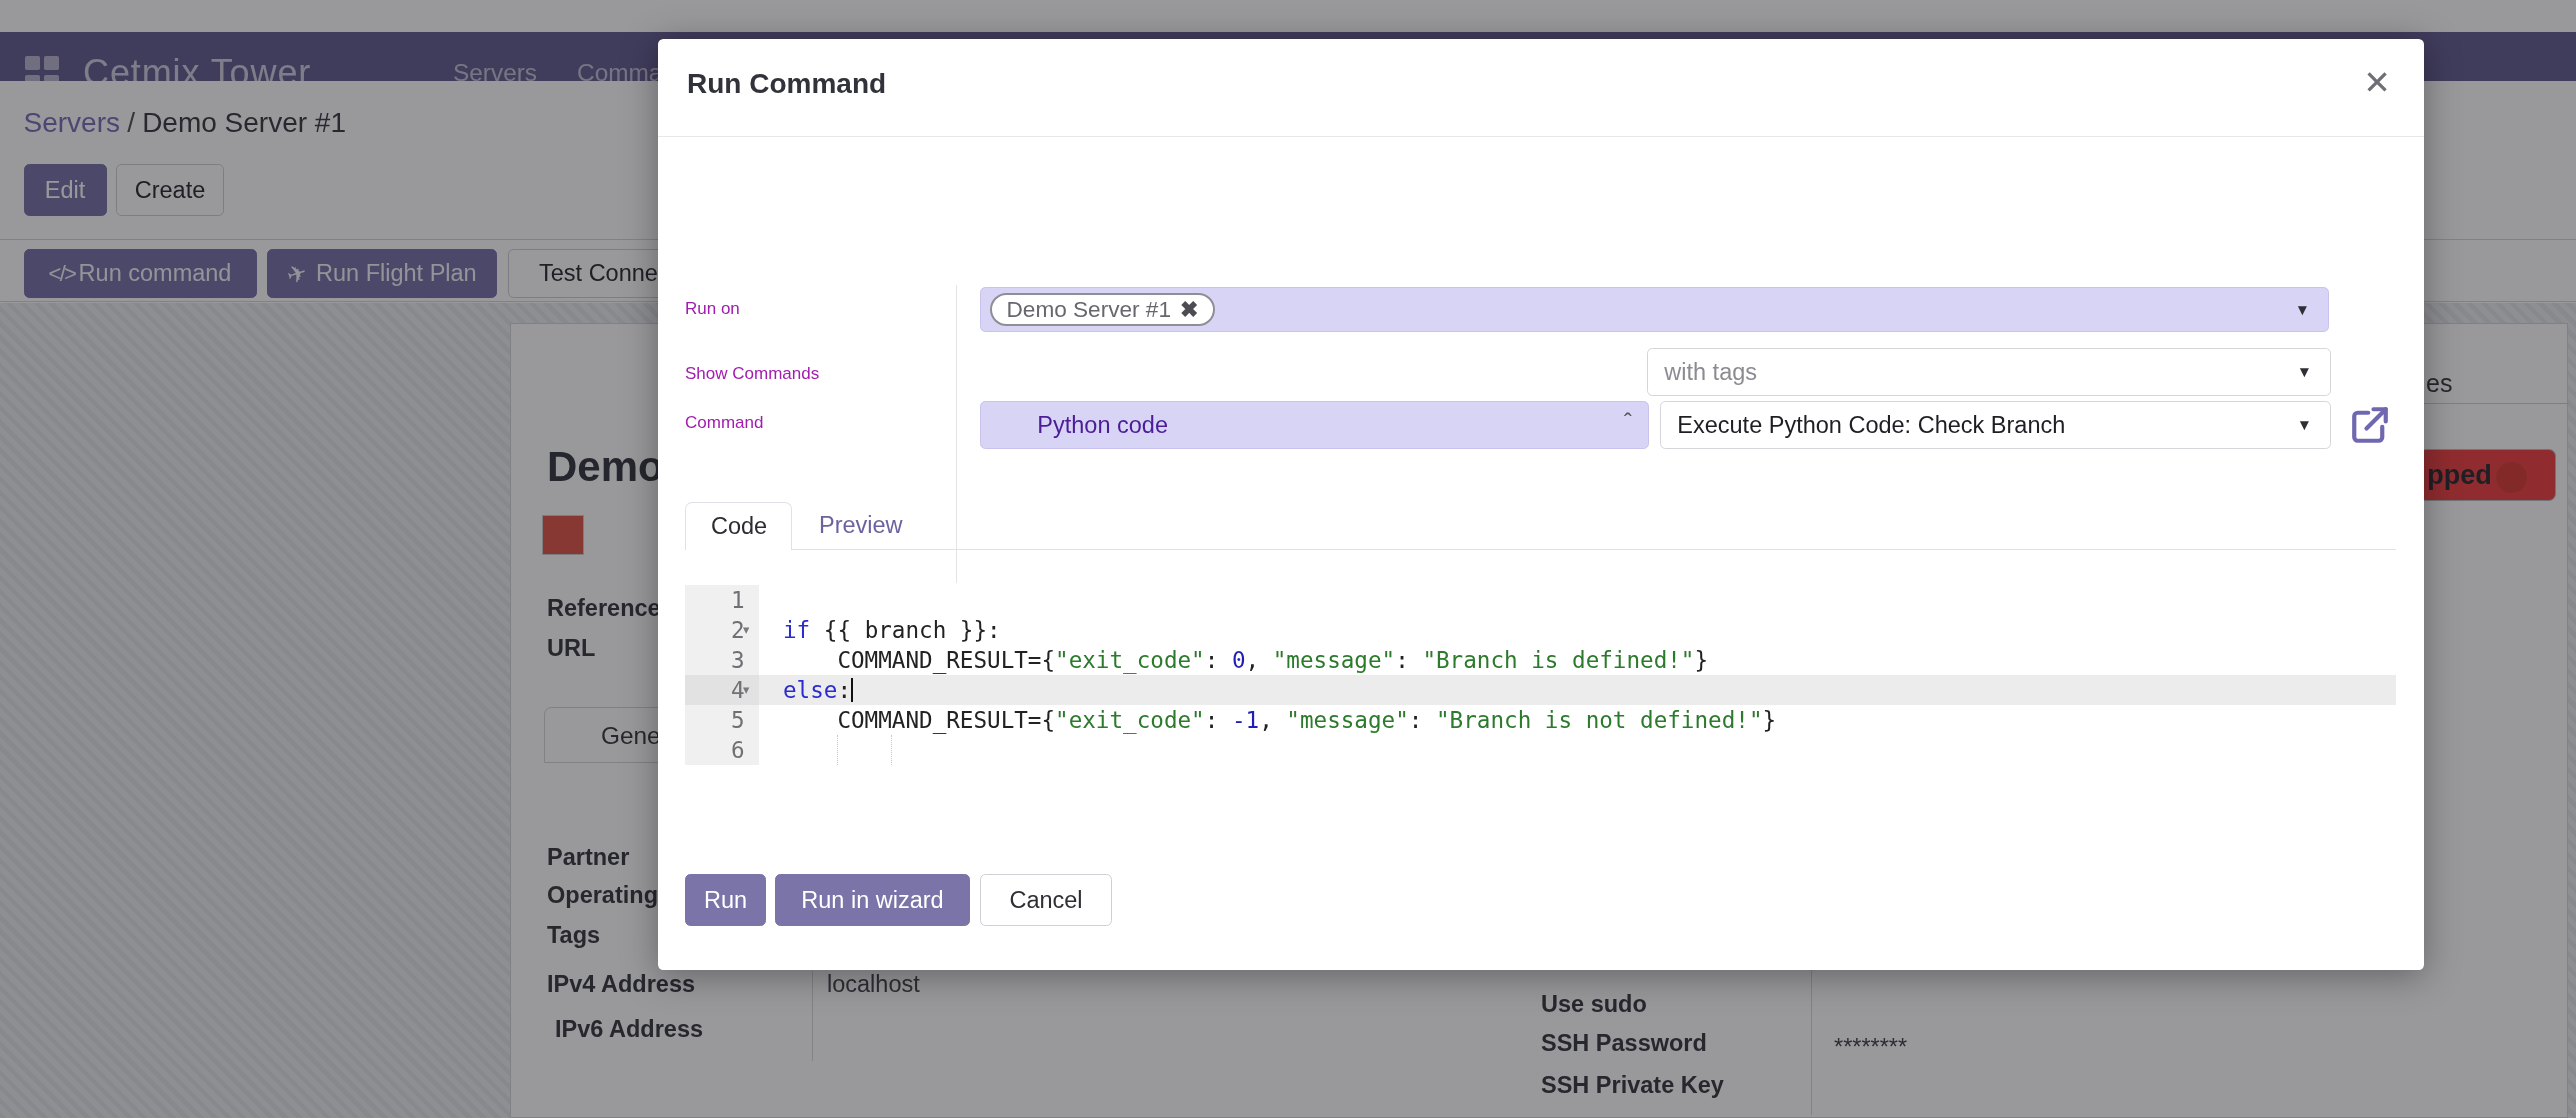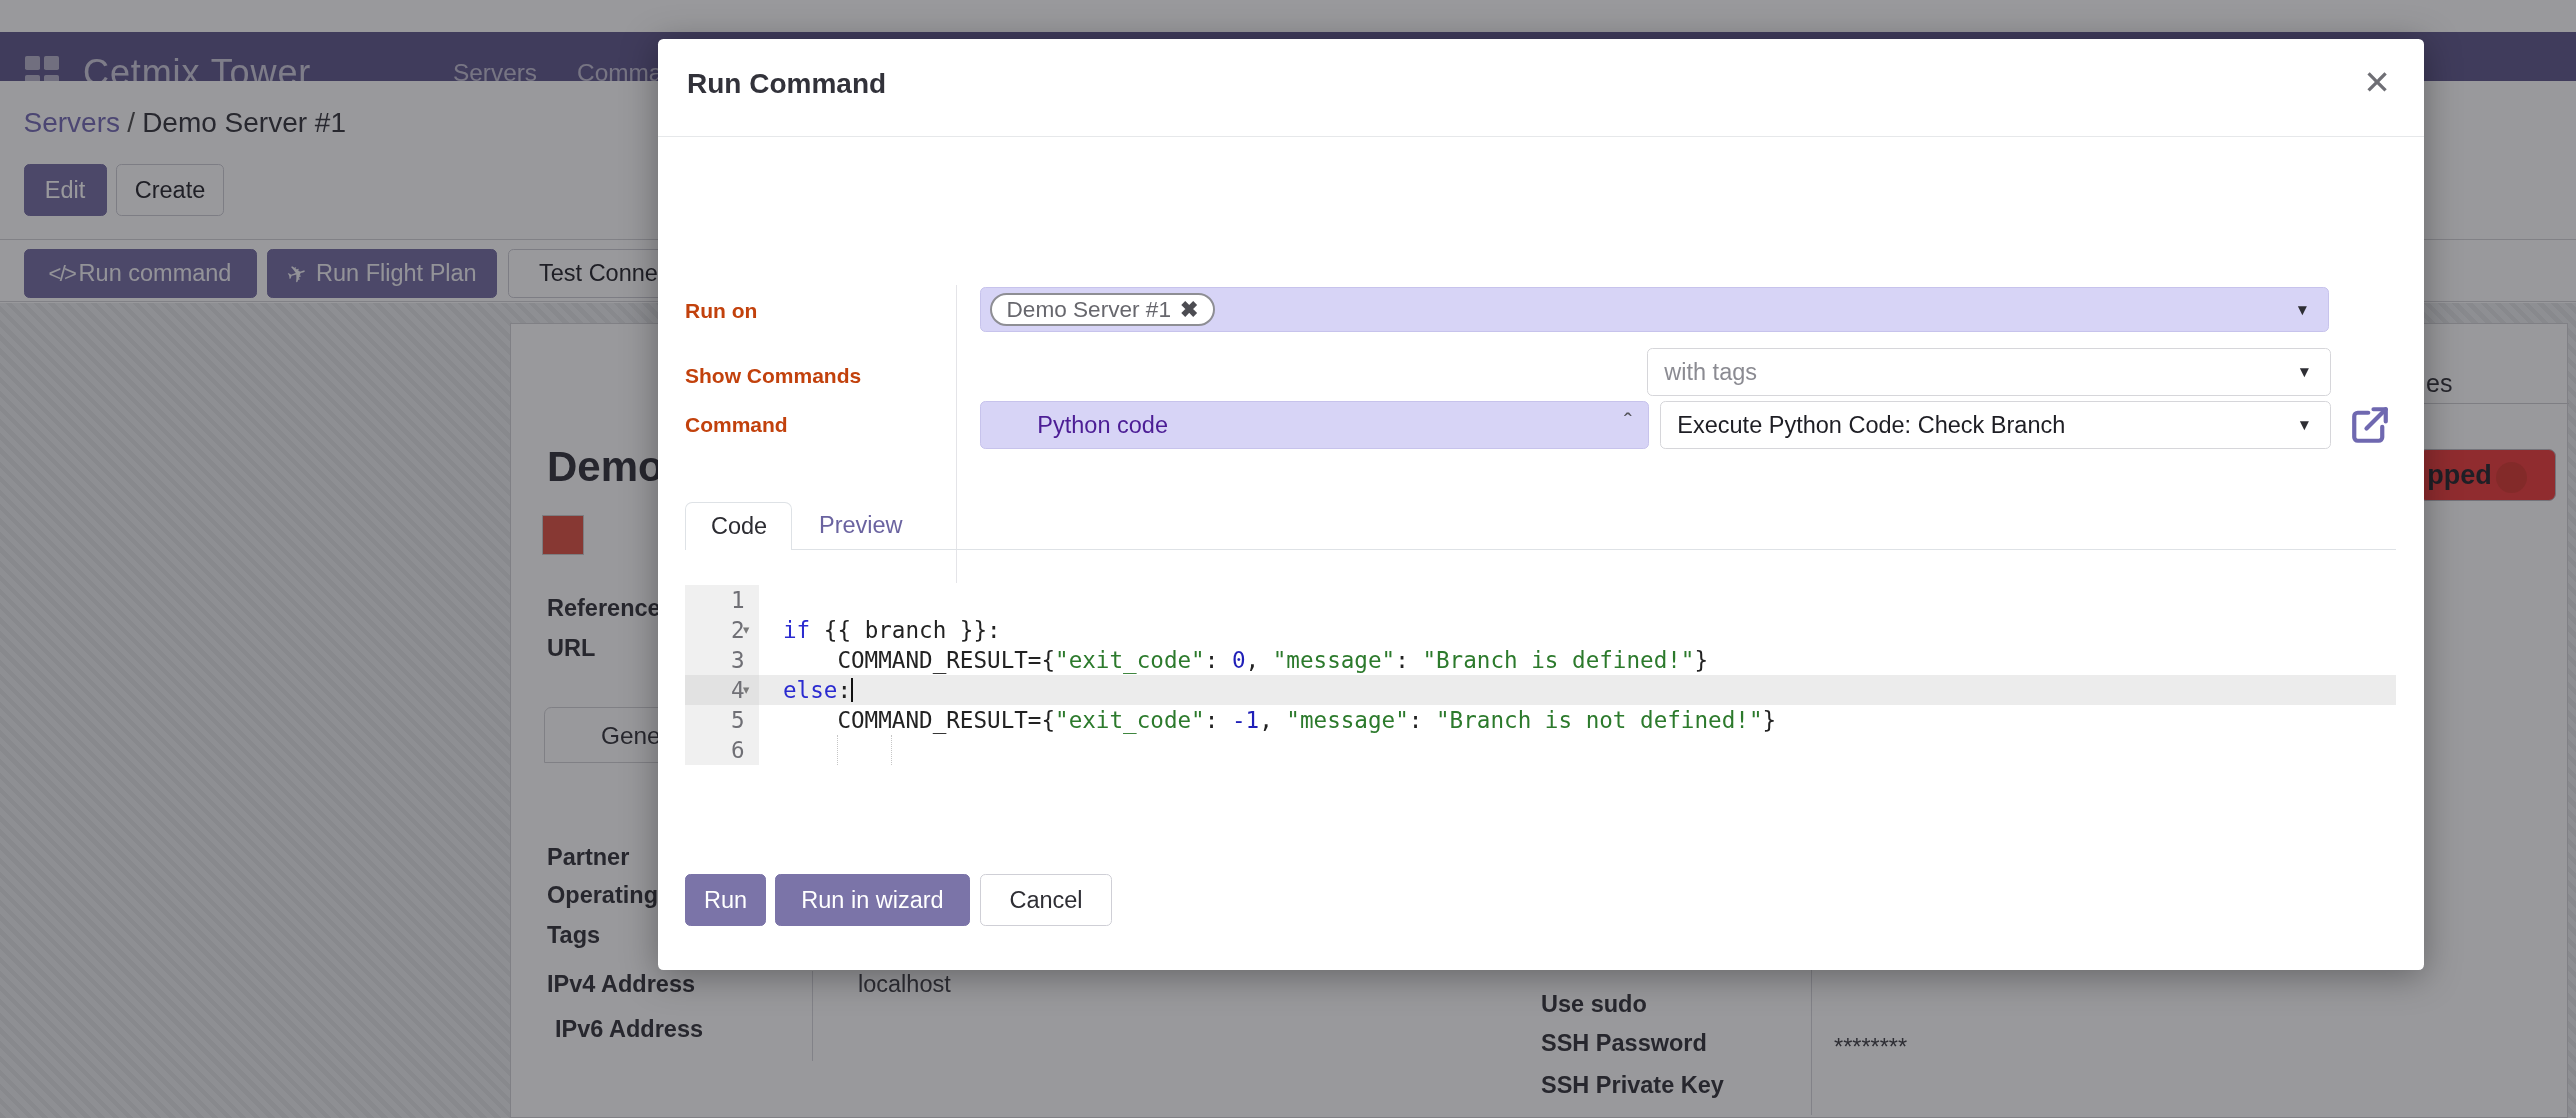--- a/index.html
+++ b/index.html
@@ -67,21 +67,21 @@
     background:#fff; border-radius:5.4px; box-shadow:0 5.4px 36px rgba(0,0,0,.35); z-index:10; }
   .modal-header { position:absolute; left:0; top:0; width:100%; height:98px; border-bottom:0.9px solid #e6e8ea; }
   .modal-title { position:absolute; left:29px; top:29px; font-size:28px; font-weight:bold; color:#32323a; }
   .modal-close { position:absolute; right:33px; top:27px; font-size:33px; color:#6f6f75; line-height:1; }
 
   .warning { position:absolute; left:27px; top:132px; width:1711px; height:85px;
     background:var(--warning-bg); border-radius:5.4px; }
   .warning span { position:absolute; left:31px; top:27px; font-size:23.5px; color:var(--warning-text); }
 
   .form-sep { position:absolute; left:298px; top:246px; width:0.9px; height:298px; background:#e4e4e8; }
-  .f-label { position:absolute; left:27px; font-size:21px; font-weight:bold; color:#c2410c; white-space:nowrap; }
+  .f-label { position:absolute; left:27px; font-size:17px; font-weight:normal; color:#a21caf; white-space:nowrap; }
 
   .sel { position:absolute; border-radius:5.4px; font-size:23.5px; }
   .sel-lav { background:var(--field-bg); border:0.9px solid #c7c3ec; }
   .sel-white { background:#fff; border:0.9px solid #d6d6da; }
   .caret { position:absolute; right:18px; top:50%; transform:translateY(-50%); font-size:15.4px; color:#2e2e34; }
   .chev { position:absolute; right:16.3px; top:50%; transform:translateY(-58%); font-size:23.5px; color:#55555c; }
 
   .runon-select { left:322px; top:248px; width:1349px; height:45px; }
   .tag-pill { position:absolute; left:9px; top:5.4px; height:33px; display:inline-flex; align-items:center;
     gap:9px; padding:0 14.5px; background:#fff; border:2.7px solid #8e8e94; border-radius:18px;
@@ -173,21 +173,21 @@
   <div class="bg-label" style="left:36px; top:271px;">Reference</div>
   <div class="bg-label" style="left:36px; top:311px;">URL</div>
   <div class="tab-general">
     <span>General</span>
   </div>
 
   <div class="bg-label" style="left:36px; top:520px;">Partner</div>
   <div class="bg-label" style="left:36px; top:558px;">Operating</div>
   <div class="bg-label" style="left:36px; top:598px;">Tags</div>
   <div class="bg-label" style="left:36px; top:647px;">IPv4 Address</div>
-  <div class="bg-value" style="left:316px; top:647px;margin-left:31px;">localhost</div>
+  <div class="bg-value" style="left:316px; top:647px;">localhost</div>
   <div class="bg-label" style="left:36px; top:692px;margin-left:8px;">IPv6 Address</div>
   <div class="col-sep-left"></div>
 
   <div class="bg-label" style="left:1030px; top:623px;">SSH Username</div>
   <div class="bg-value" style="left:1323px; top:623px;">admin</div>
   <div class="bg-label" style="left:1030px; top:667px;">Use sudo</div>
   <div class="bg-label" style="left:1030px; top:706px;">SSH Password</div>
   <div class="bg-value" style="left:1323px; top:710px;">********</div>
   <div class="bg-label" style="left:1030px; top:748px;">SSH Private Key</div>
   <div class="col-sep-right"></div>

